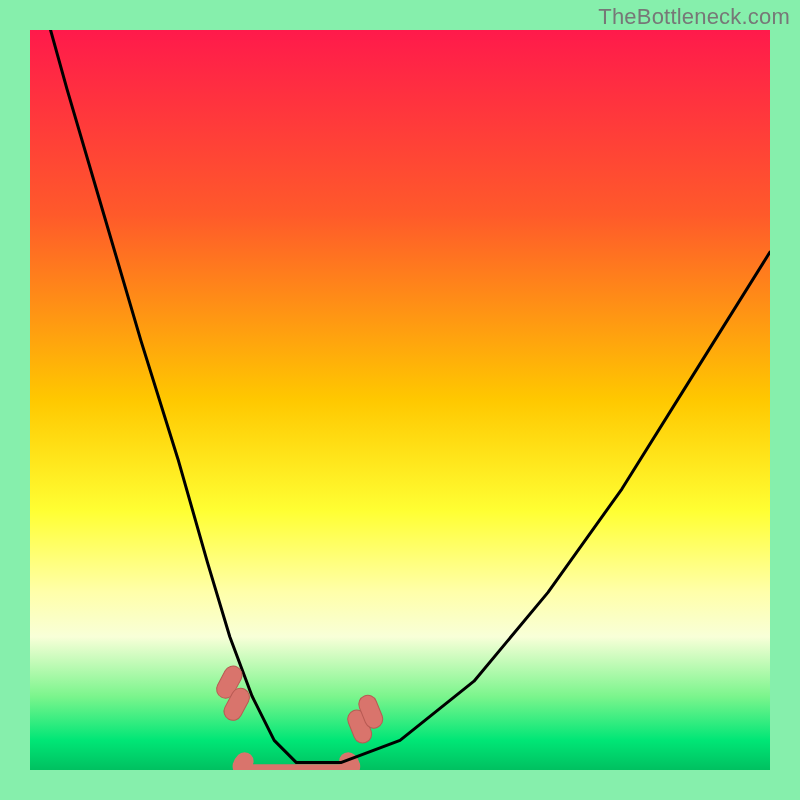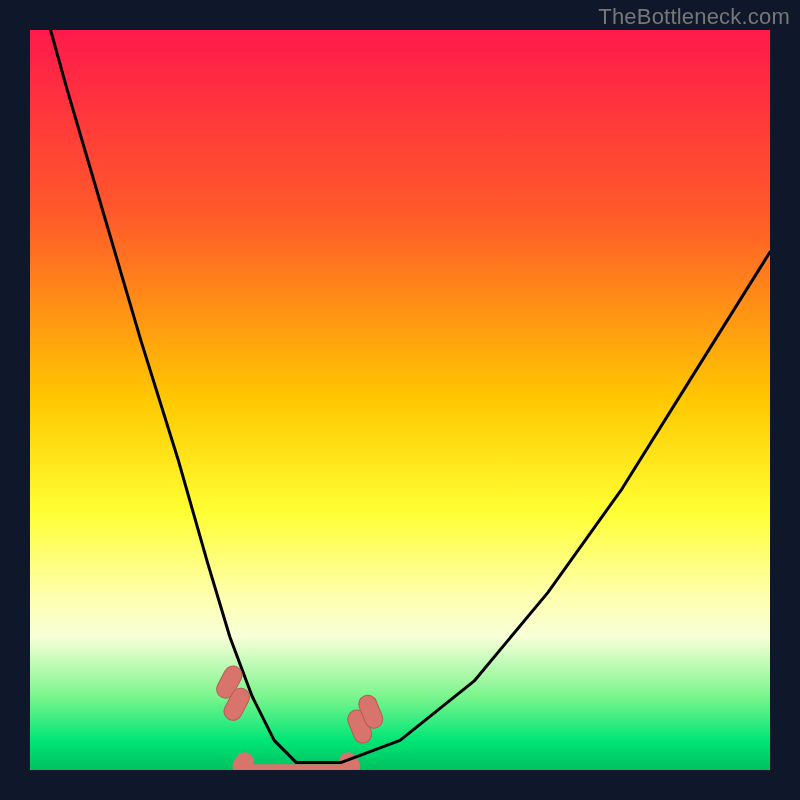--- a/index.html
+++ b/index.html
@@ -8,21 +8,21 @@
     width: 800px;
     height: 800px;
     background: #000;
     font-family: Arial, Helvetica, sans-serif;
     overflow: hidden;
   }
   .frame {
     position: relative;
     width: 800px;
     height: 800px;
-    background: #0f172a;
+    background: #86efac;
   }
   .watermark {
     position: absolute;
     top: 4px;
     right: 10px;
     color: #777;
     font-size: 22px;
     font-weight: 400;
     letter-spacing: 0.2px;
     z-index: 10;

